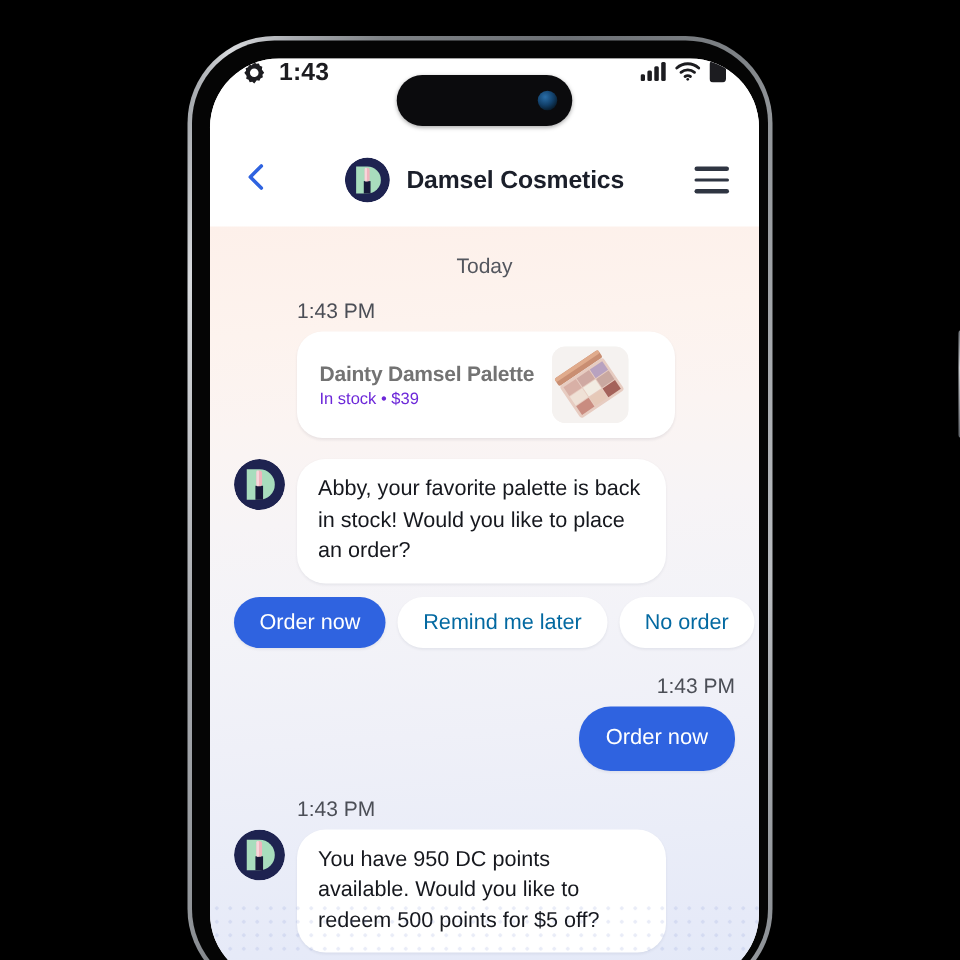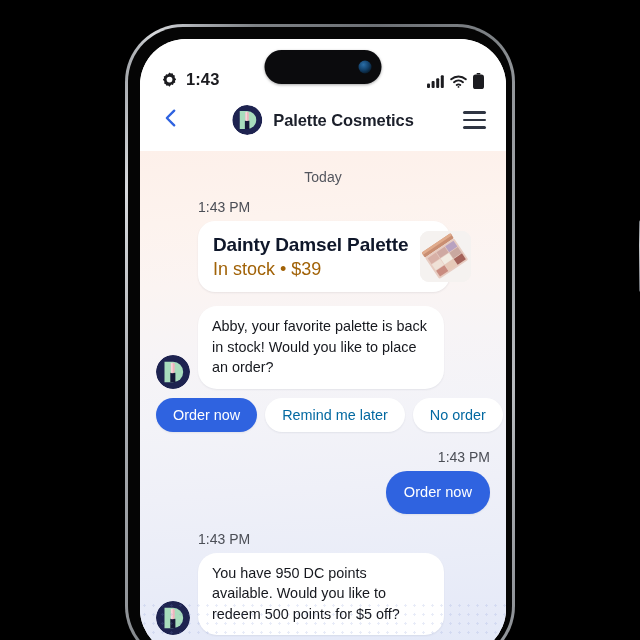--- a/index.html
+++ b/index.html
@@ -54,21 +54,21 @@
   .btn-volup   { left: 122px; top: 184px; width: 4px; height: 48px; }
   .btn-voldn   { left: 122px; top: 244px; width: 4px; height: 48px; }
   .btn-power   { left: 514px; top: 196px; width: 4px; height: 72px; }
 
   
   .status-bar {
     position: relative;
     height: 50px;
     background: #ffffff;
     display: flex;
-    align-items: flex-end;
+    align-items: flex-start;
     padding: 0 2px 0 22px;
   }
   .status-left {
     display: flex; align-items: center; gap: 9px;
     position: relative; z-index: 3;
   }
   .gear-icon { width: 15px; height: 15px; display:block; }
   .status-time {
     font-size: 16.5px; font-weight: 700; color: #1c1c20;
     letter-spacing: .1px;
@@ -160,44 +160,44 @@
     font-size: 14px;
     color: #53565e;
     margin: 4px 0 14px 0;
   }
   .timestamp {
     font-size: 14px; color: #4b4e56;
     margin-bottom: 6px;
   }
   .timestamp.right { text-align: right; }
 
-  .row { display: flex; align-items: flex-end; gap: 8px; }
+  .row { display: flex; align-items: flex-start; gap: 8px; }
   .row.out { justify-content: flex-end; }
 
   .msg-avatar {
     width: 34px; height: 34px; border-radius: 50%;
     overflow: hidden; flex: none;
   }
 
   
   .product-card {
     background: #fff;
     border-radius: 17px;
     box-shadow: 0 1px 2px rgba(20,25,50,.08);
     padding: 10px 11px;
     display: flex; align-items: center; gap: 12px;
     max-width: 252px;
     margin-left: 42px;
   }
   .product-info { padding-left: 4px; }
   .product-title {
-    font-size: 19px; font-weight: 700; color: #0f172a;
+    font-size: 14px; font-weight: 700; color: #737373;
     letter-spacing: -.15px; white-space: nowrap; margin-bottom: 3px;
   }
-  .product-sub { font-size: 18px; color: #a16207; }
+  .product-sub { font-size: 11px; color: #6d28d9; }
   .product-thumb {
     width: 51px; height: 51px; border-radius: 9px;
     background: #f4f1ef; flex: none; overflow: hidden;
   }
 
   
   .bubble {
     background: #fff;
     border-radius: 19px;
     padding: 10px 14px 11px 14px;
@@ -302,21 +302,21 @@
           <div class="header-center">
             <span class="brand-avatar">
               <svg viewBox="0 0 40 40" width="30" height="30">
                 <circle cx="20" cy="20" r="20" fill="#1e2350"></circle>
                 <path d="M10 8h10a12 12 0 0 1 0 24H10z" fill="#a8ddbd"></path>
                 <rect x="16.8" y="21" width="6" height="11" fill="#17193a"></rect>
                 <rect x="17.6" y="9" width="4.4" height="12.4" rx="2" fill="#f0b4bd"></rect>
                 <rect x="17.6" y="9" width="2" height="12.4" rx="1" fill="#f8d6dc"></rect>
               </svg>
             </span>
-            <span class="brand-title">Palette Cosmetics</span>
+            <span class="brand-title">Damsel Cosmetics</span>
           </div>
 
           <div class="hamburger">
             <span></span>
             <span></span>
             <span></span>
           </div>
         </div>
 
         <div class="chat-body">

